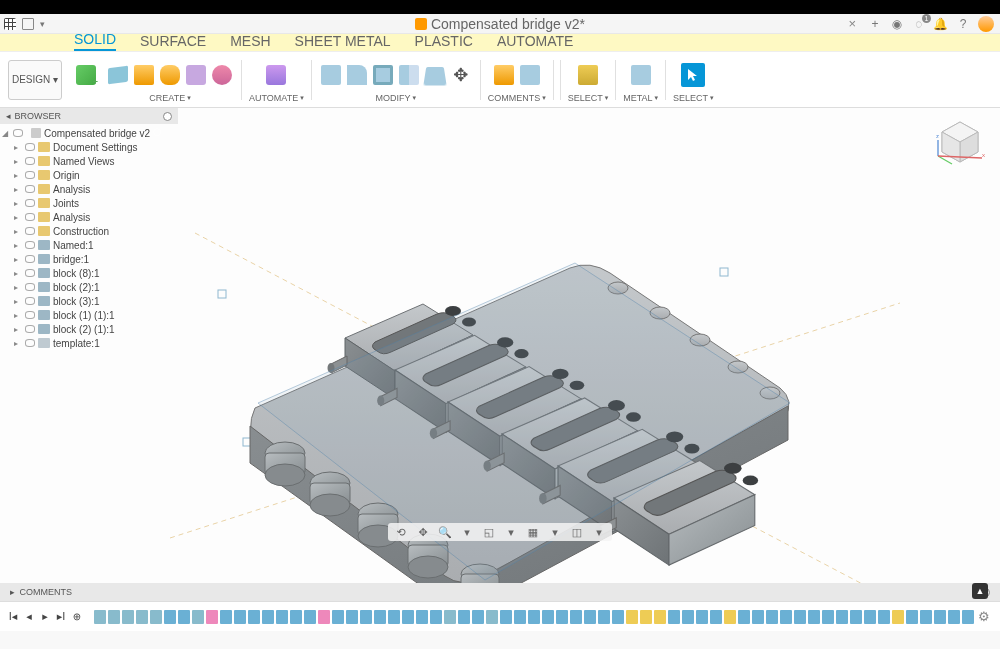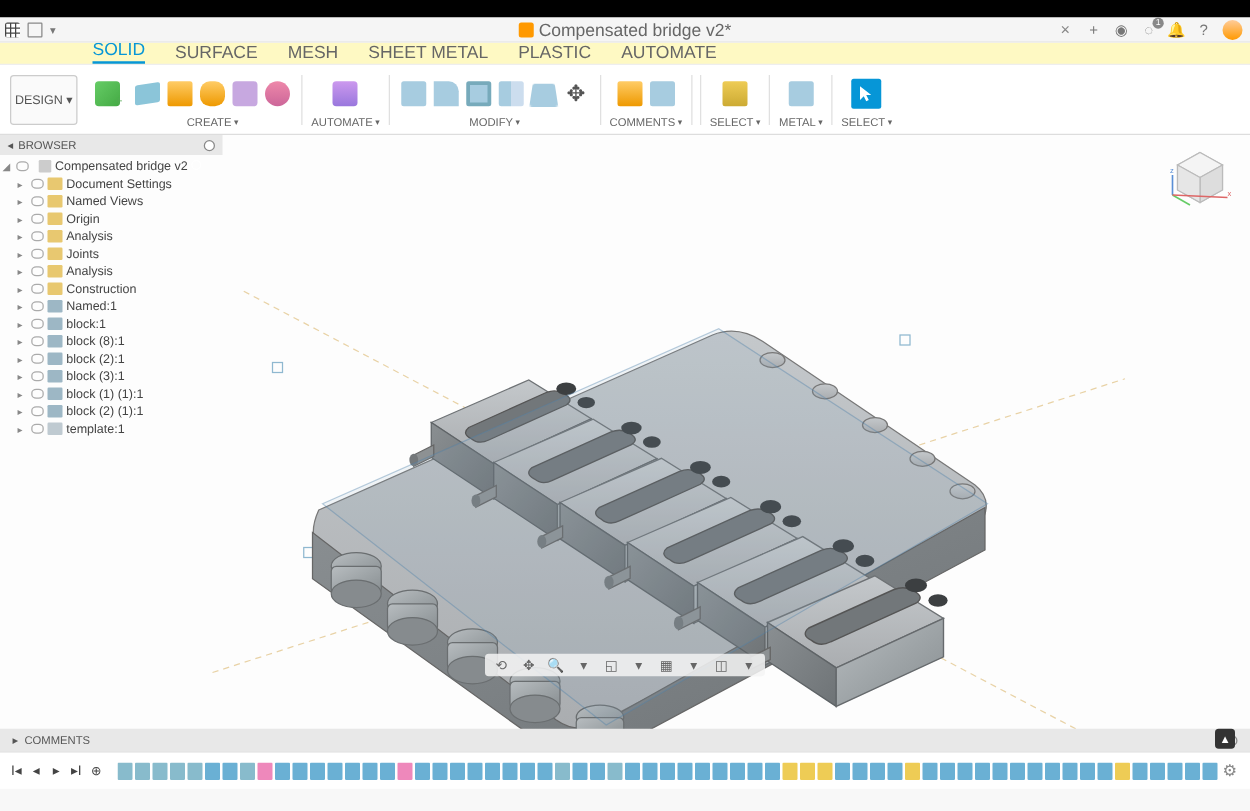--- a/index.html
+++ b/index.html
@@ -458,21 +458,21 @@
           <div class="tree-row indent1">
             <span class="toggle">▸</span>
     <span class="vis"></span>
     <span class="ic comp"></span>
     <span class="name">Named:1</span>
           </div>
           <div class="tree-row indent1">
             <span class="toggle">▸</span>
     <span class="vis"></span>
     <span class="ic comp"></span>
-    <span class="name">block:1</span>
+    <span class="name">bridge:1</span>
           </div>
           <div class="tree-row indent1">
             <span class="toggle">▸</span>
     <span class="vis"></span>
     <span class="ic comp"></span>
     <span class="name">block (8):1</span>
           </div>
           <div class="tree-row indent1">
             <span class="toggle">▸</span>
     <span class="vis"></span>

